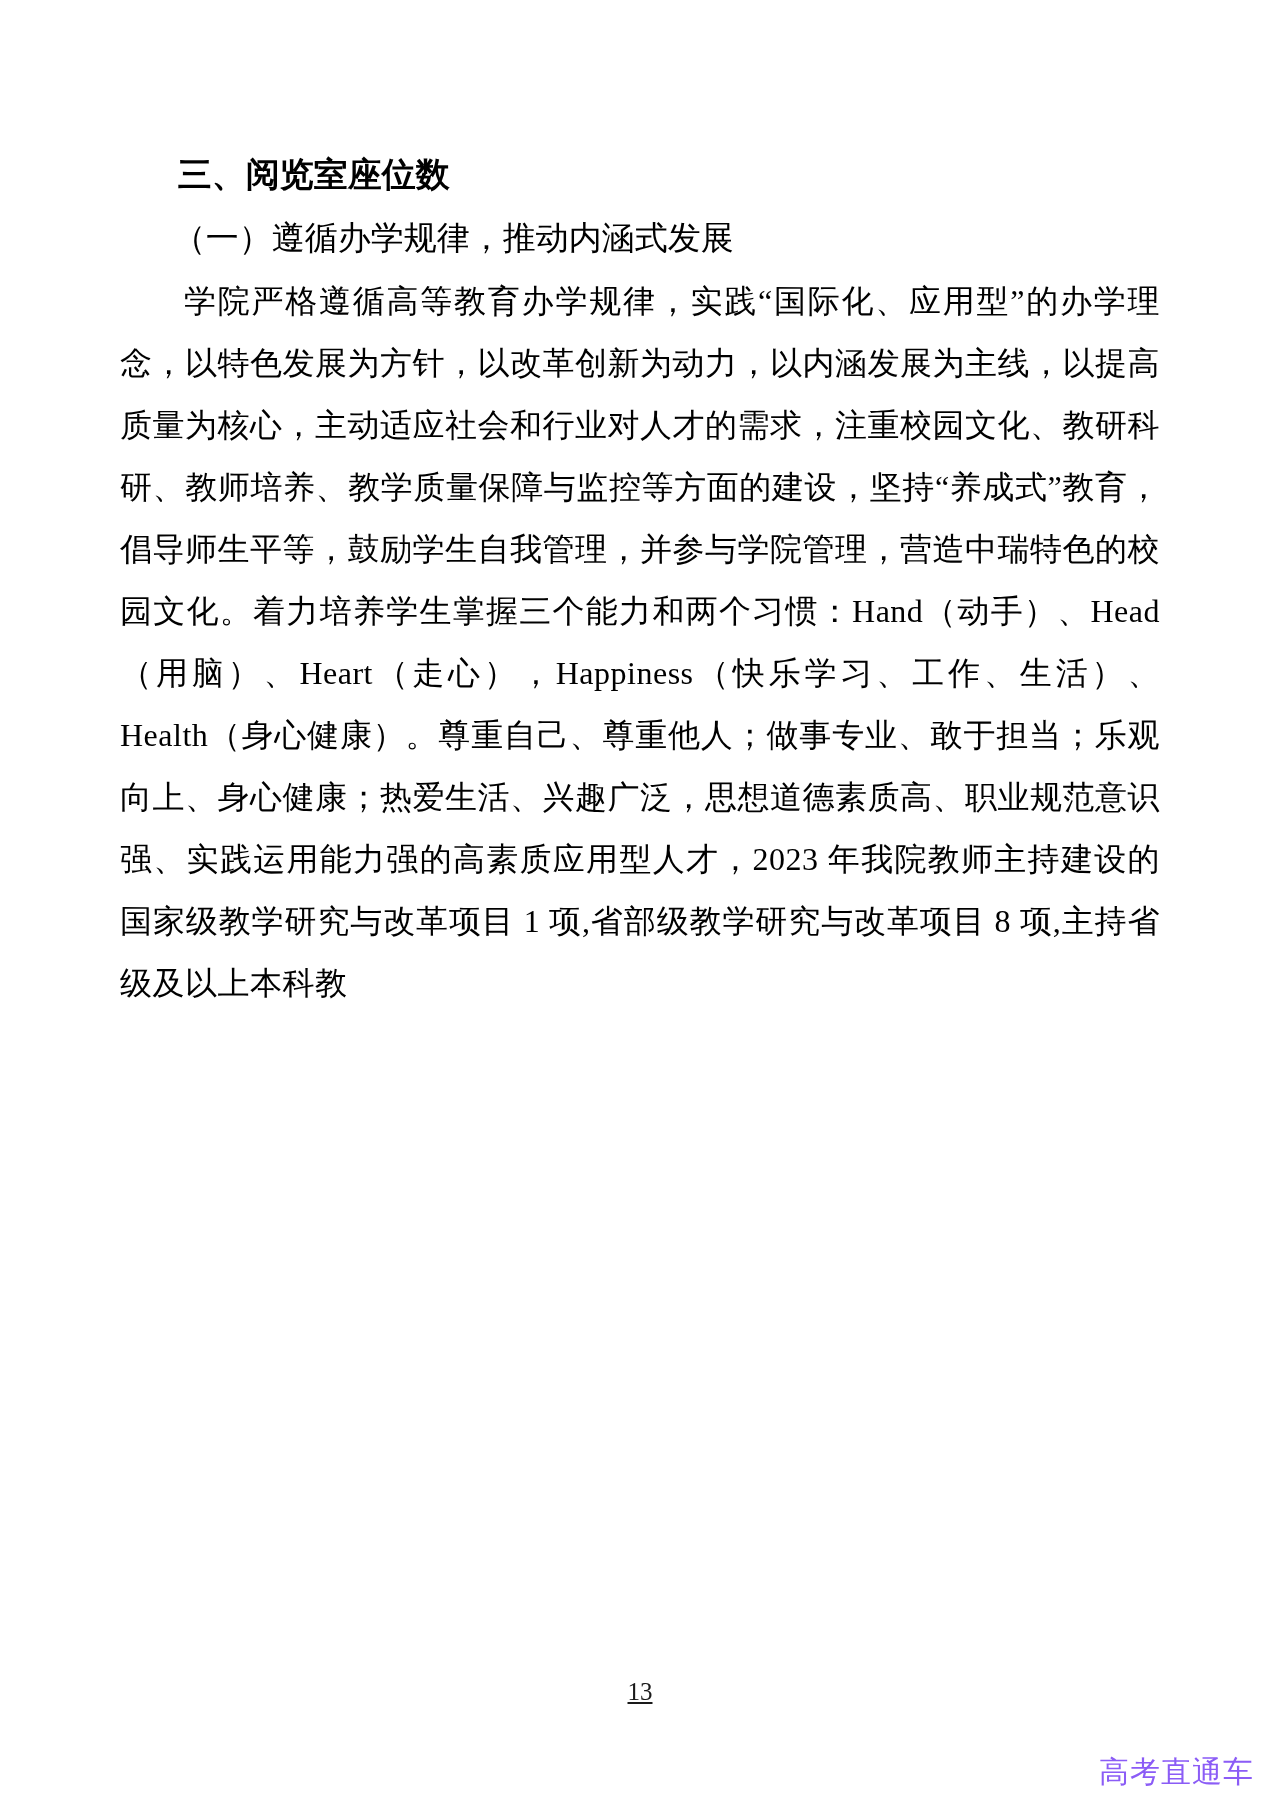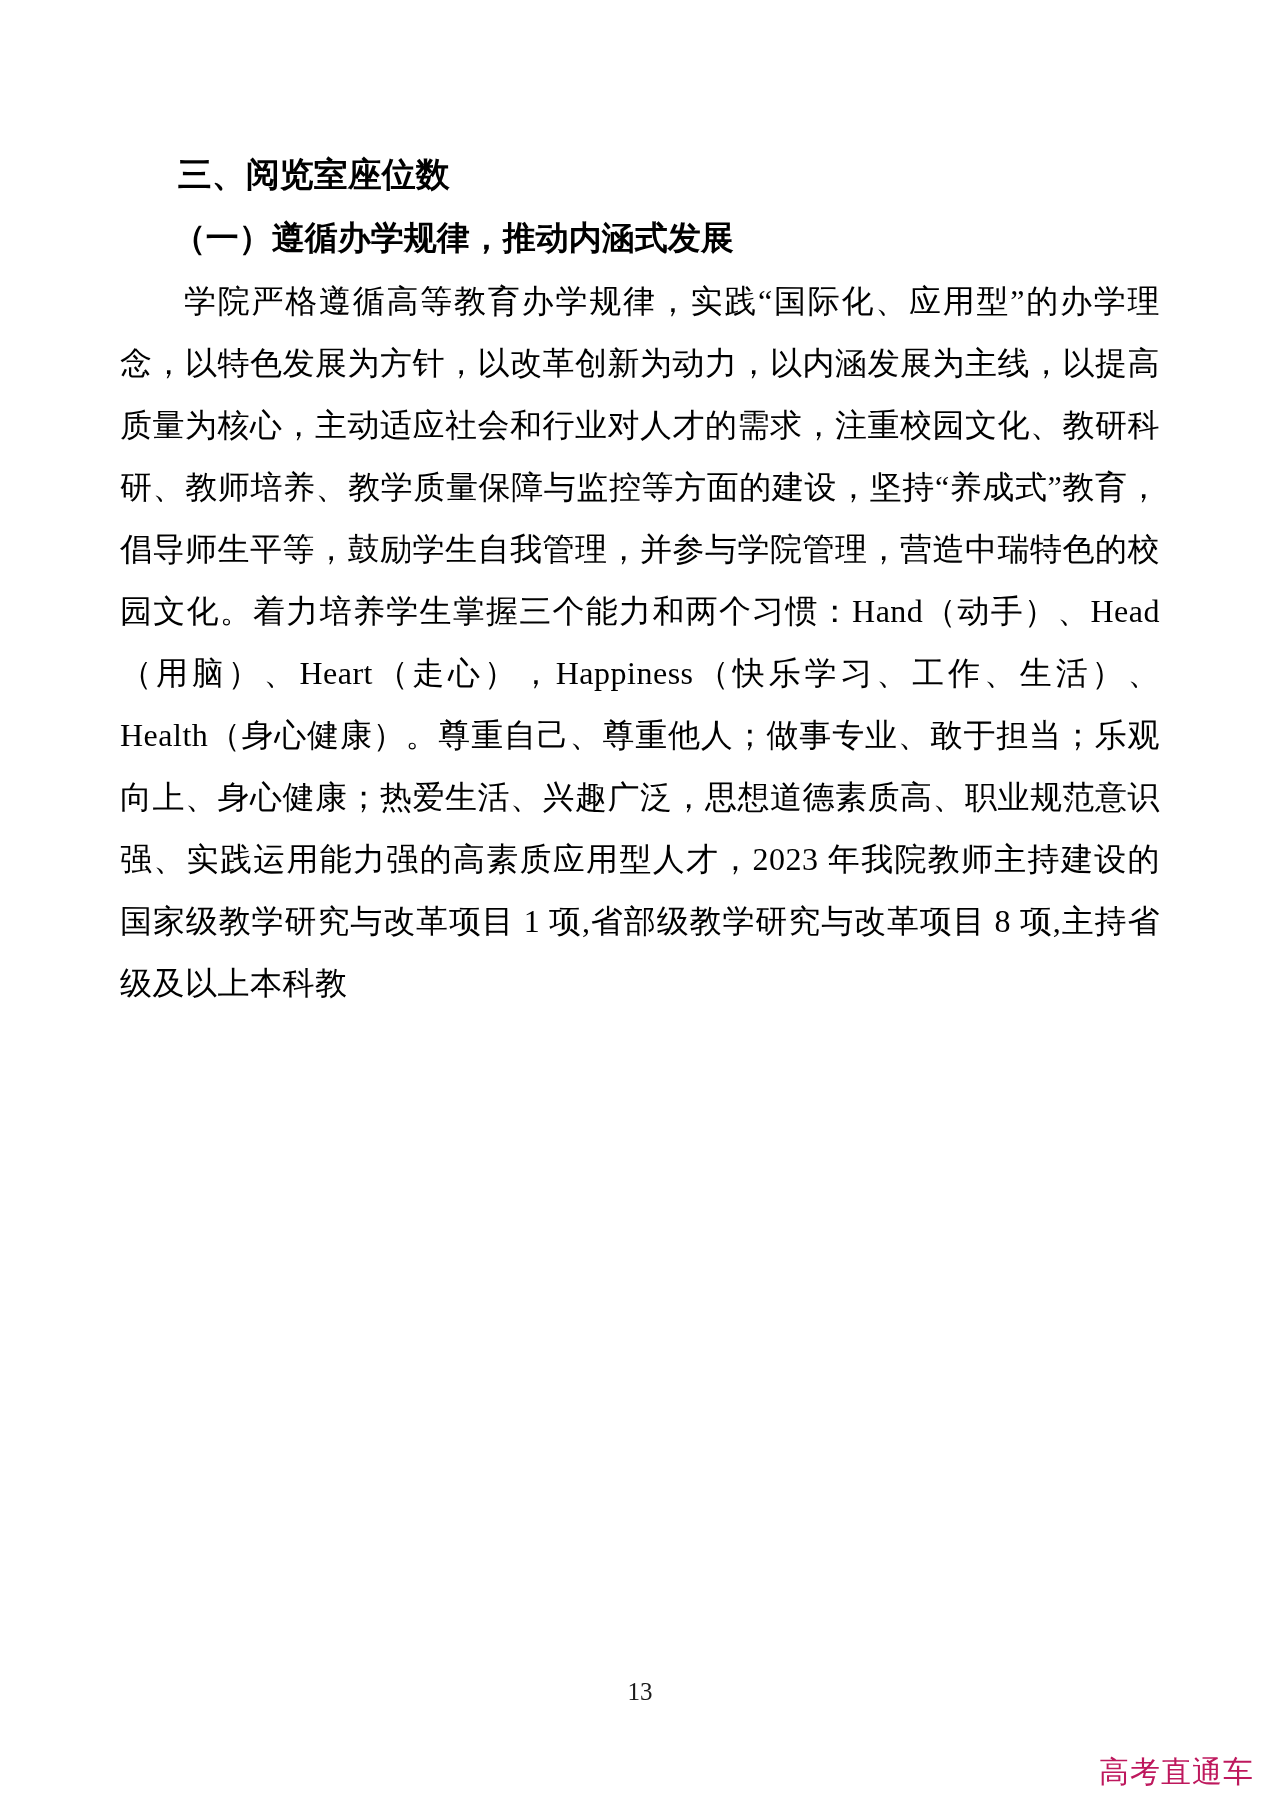--- a/index.html
+++ b/index.html
@@ -37,44 +37,45 @@
     font-family: "Liberation Sans", sans-serif;
     font-weight: bold;
     font-size: 34px;
     line-height: 64px;
     text-indent: 1.7em;
     color: #000000;
   }
   .heading2 {
     margin: 0;
     font-family: "Liberation Sans", sans-serif;
-    font-weight: bold;
+    font-weight: normal;
     font-size: 33px;
     line-height: 64px;
     text-indent: 1.6em;
     color: #000000;
   }
   .footer {
     position: absolute;
     top: 1678px;
     left: 0;
     width: 100%;
     text-align: center;
     font-size: 25px;
     font-family: "Liberation Serif", serif;
     color: #1a1a1a;
+    text-decoration: underline;
   }
   .watermark {
     position: absolute;
     top: 1752px;
     right: 26px;
     font-family: "Liberation Sans", sans-serif;
     font-size: 30px;
     letter-spacing: 1px;
-    color: #be185d;
+    color: #8b5cf6;
     text-shadow: 1px 1px 0 #ffffff;
   }
 </style>
 </head>
 <body>
 
 <div class="page">
   <div class="content">
     <h2 class="heading1">三、阅览室座位数</h2>
     <h3 class="heading2">（一）遵循办学规律，推动内涵式发展</h3>

